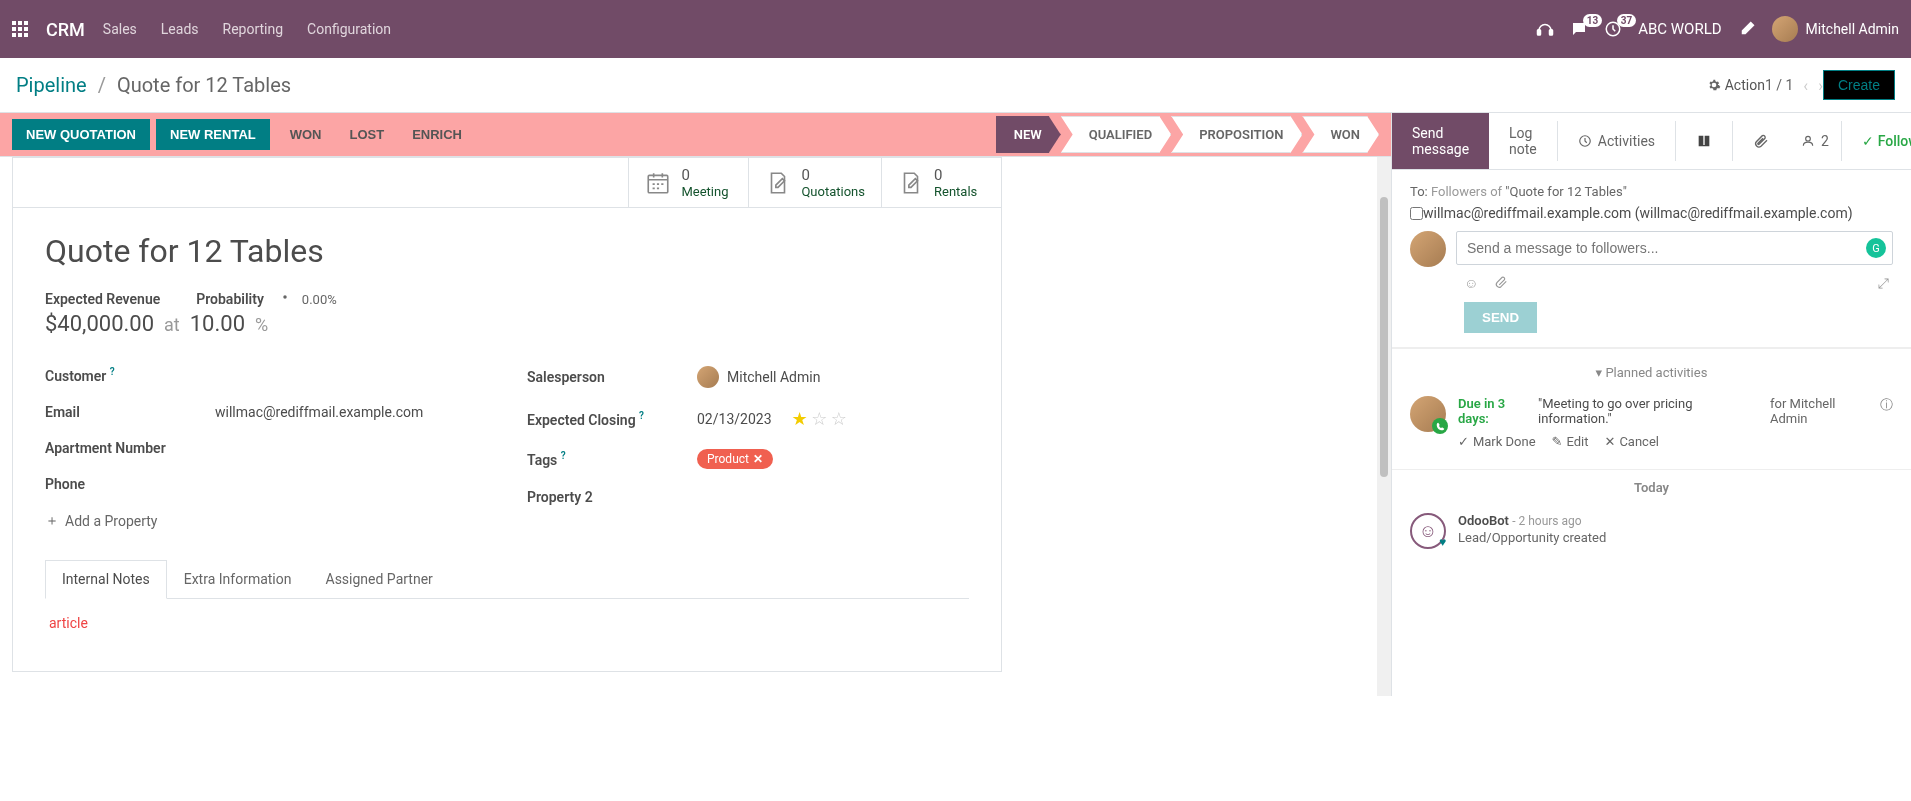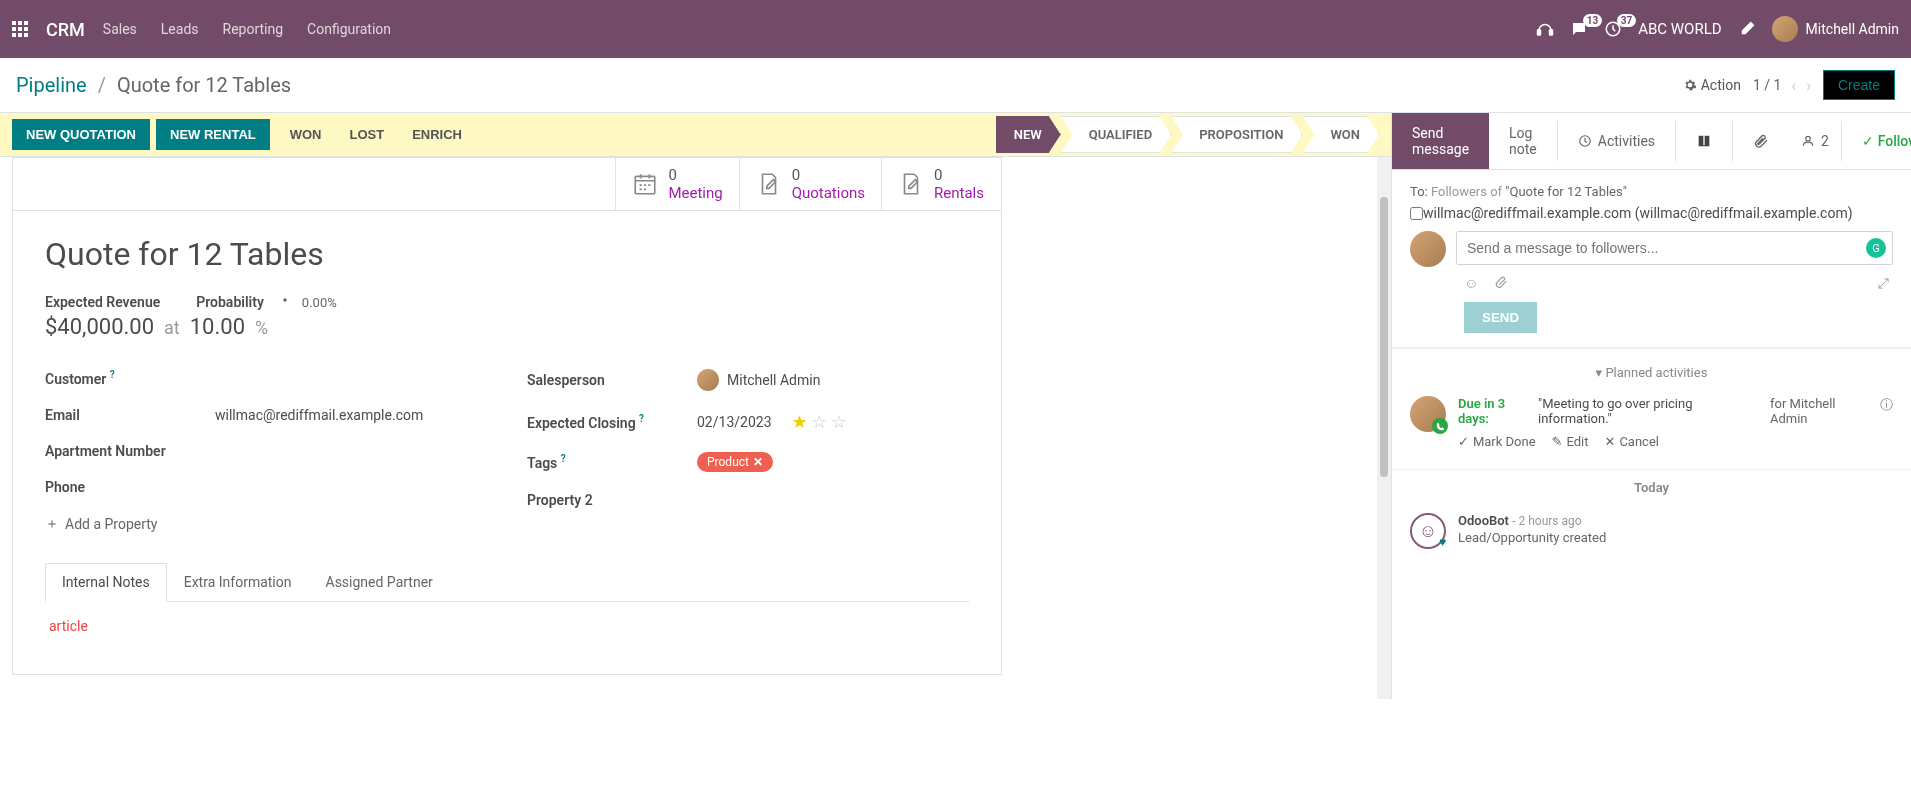--- a/index.html
+++ b/index.html
@@ -17,52 +17,52 @@
 .nav-icon { cursor: pointer; position: relative; color: #fff; }
 .badge-bubble { position: absolute; top: -6px; right: -14px; background: #fff; color: #714B67; font-size: 10px; padding: 1px 4px; border-radius: 8px; font-weight: bold;}
 .company { color:#fff; font-size:15px; }
 .avatar-sm { width: 26px; height: 26px; border-radius: 50%; background: linear-gradient(135deg,#d4a574,#a67c52); display:inline-block; vertical-align:middle;}
 
 
 .control-panel { display: flex; justify-content: space-between; align-items: center; padding: 12px 16px; border-bottom: 1px solid #dee2e6; }
 .breadcrumb { font-size: 20px; color: #666; }
 .breadcrumb a { color: #017e84; text-decoration: none; cursor:pointer;}
 .breadcrumb .sep { margin: 0 6px; color: #999;}
-.cp-right { display: flex; align-items: center; gap: 12px; }
+.cp-right { display: flex; align-items: center; gap: 0; }
 .action-btn { cursor: pointer; color: #555; display:flex; align-items:center; gap:4px;}
 .pager { color: #666; display:flex; align-items:center; gap:10px;}
 .pager-arrow { color:#ccc; cursor:pointer; font-size:16px;}
 .create-btn { border: 1px solid #017e84; color: #017e84; background: #000000; padding: 6px 14px; cursor: pointer; font-size:14px;}
 
 
 .main-layout { display: flex; }
 .form-area { flex: 1; min-width: 0; }
 .chatter { width: 520px; border-left: 1px solid #dee2e6; background:#fff;}
 
 
-.status-bar { display: flex; justify-content: space-between; align-items: center; border-bottom: 1px solid #dee2e6; padding: 0 12px; background:#fef9c3;}
+.status-bar { display: flex; justify-content: space-between; align-items: center; border-bottom: 1px solid #dee2e6; padding: 0 12px; background:#fca5a5;}
 .status-left { display: flex; gap: 0; padding:6px 0;}
 .btn-teal { background: #017e84; color: #fff; border: none; padding: 8px 14px; font-size: 13px; font-weight: 600; cursor: pointer; margin-right:6px;}
 .btn-link { background: none; border: none; color: #555; padding: 8px 14px; font-size: 13px; font-weight: 600; cursor: pointer; }
 .stages { display: flex; }
 .stage { position: relative; padding: 10px 18px 10px 28px; color: #666; font-size: 13px; font-weight:600; cursor:pointer; background:#fff; border:1px solid #dee2e6; border-left:none; clip-path: polygon(0 0, calc(100% - 12px) 0, 100% 50%, calc(100% - 12px) 100%, 0 100%, 12px 50%);}
 .stage.first { clip-path: polygon(0 0, calc(100% - 12px) 0, 100% 50%, calc(100% - 12px) 100%, 0 100%); padding-left:18px;}
 .stage.active { background: #714B67; color: #fff; border-color:#714B67;}
 
 
 .sheet-wrap { padding: 0 12px 24px 12px; position:relative;}
 .scroll-gutter { position:absolute; right:0; top:0; bottom:0; width:14px; background:#f0f0f0;}
 .scroll-thumb { background:#c0c0c0; width:8px; height:280px; margin:0 auto; border-radius:4px; margin-top:40px;}
 .sheet { border: 1px solid #dee2e6; background: #fff; margin-top: 0; max-width: 990px; }
 
 
 .button-boxes { display: flex; justify-content: flex-end; border-bottom: 1px solid #dee2e6; }
 .stat-btn { border-left: 1px solid #dee2e6; padding: 8px 16px; display: flex; align-items: center; gap: 10px; min-width: 120px; cursor: pointer; }
 .stat-btn .num { font-size: 15px; color: #555; }
-.stat-btn .lbl { font-size: 15px; color: #a21caf; }
+.stat-btn .lbl { font-size: 13px; color: #14532d; }
 .stat-icon { color: #888; }
 
 .sheet-body { padding: 24px 32px; }
 .record-title { font-size: 32px; font-weight: 400; color: #4c4c4c; margin-bottom: 20px; }
 .revenue-row { display: flex; align-items: baseline; gap: 10px; margin-bottom: 4px; }
 .lbl-inline { font-size: 14px; font-weight:600; color:#4c4c4c;}
 .revenue-big { font-size: 22px; }
 .field-group { display: grid; grid-template-columns: 1fr 1fr; gap: 0 40px; margin-top: 20px; }
 .field-row { display: flex; align-items: center; padding: 10px 0; }
 .field-label { width: 170px; font-size: 14px; color: #4c4c4c; font-weight:600;}

